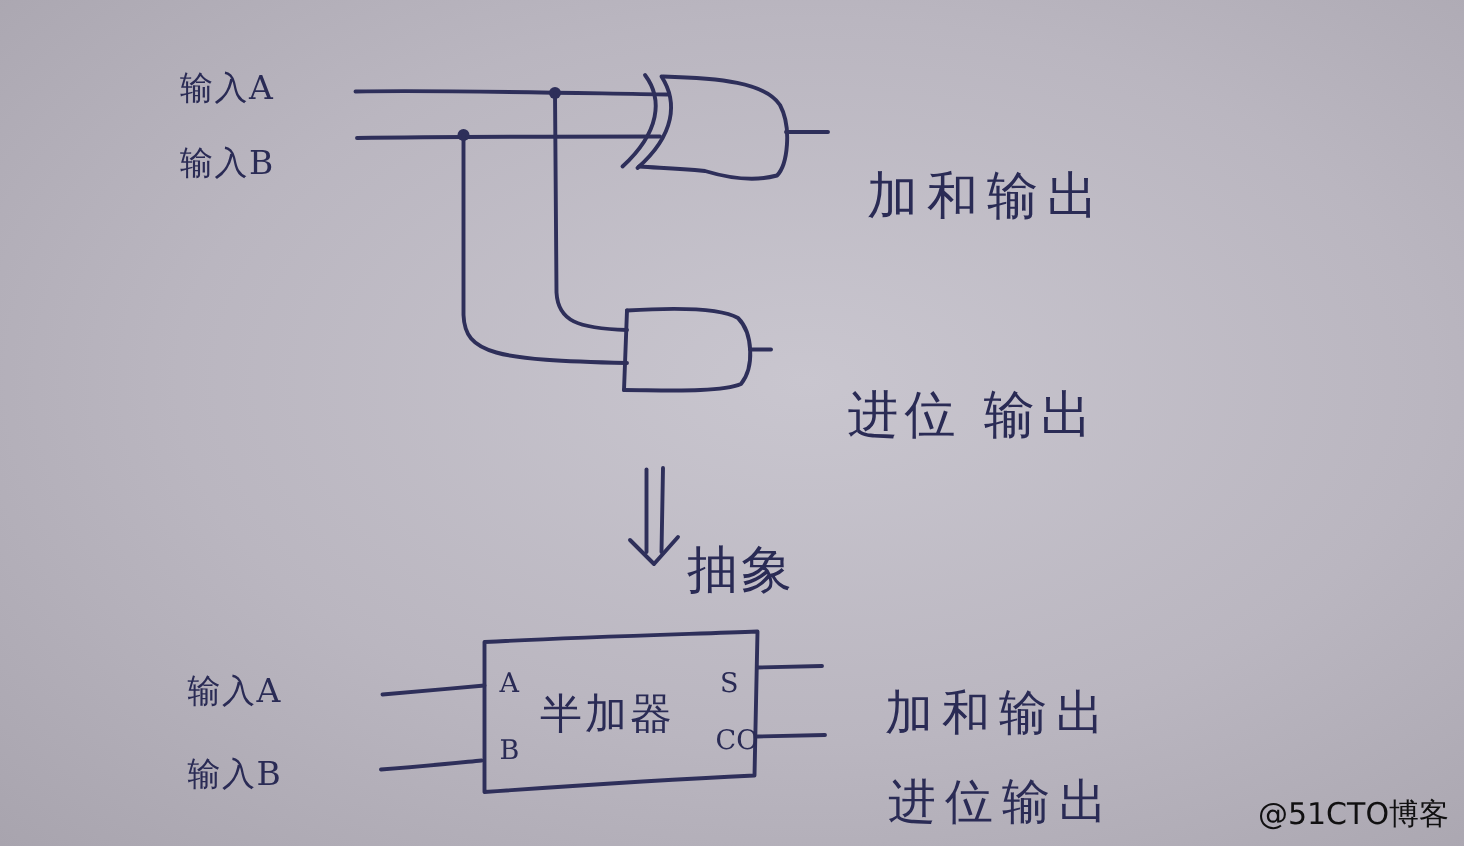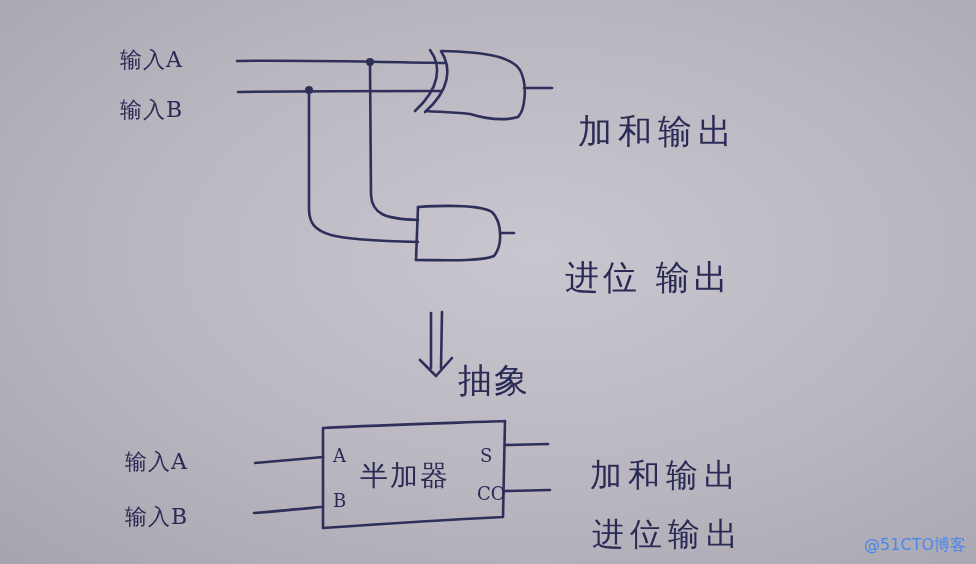--- a/index.html
+++ b/index.html
@@ -13,22 +13,22 @@
     .dot { fill: #2e2f5a; }
     .label {
       position: absolute; color: #2a2b55; white-space: nowrap;
       font-family: "DejaVu Serif", serif; line-height: 1;
     }
     .lbl-in { font-size: 22px; letter-spacing: 1px; margin-top: 19px; }
     .lbl-out { font-size: 34px; letter-spacing: 6px; margin-top: 40px; }
     .lbl-pin { font-size: 18px; }
     .lbl-block { font-size: 28px; letter-spacing: 2px; }
     .watermark {
-      position: absolute; right: 10px; bottom: 8px; font-size: 16px;
-      color: #3b82f6; font-family: "DejaVu Sans", sans-serif; opacity: 0.9;
+      position: absolute; right: 10px; bottom: 8px; font-size: 20px;
+      color: #000000; font-family: "DejaVu Sans", sans-serif; opacity: 0.9;
     }
   </style>
 </head>
 <body>
 
 <svg class="diagram" width="976" height="564" viewBox="0 0 976 564">
 
   <path class="ink" d="M237 61 C300 60 380 62 445 63"></path>
   <path class="ink" d="M238 92 C300 91 380 91 440 91"></path>
   <circle class="dot" cx="370" cy="62" r="4"></circle>

